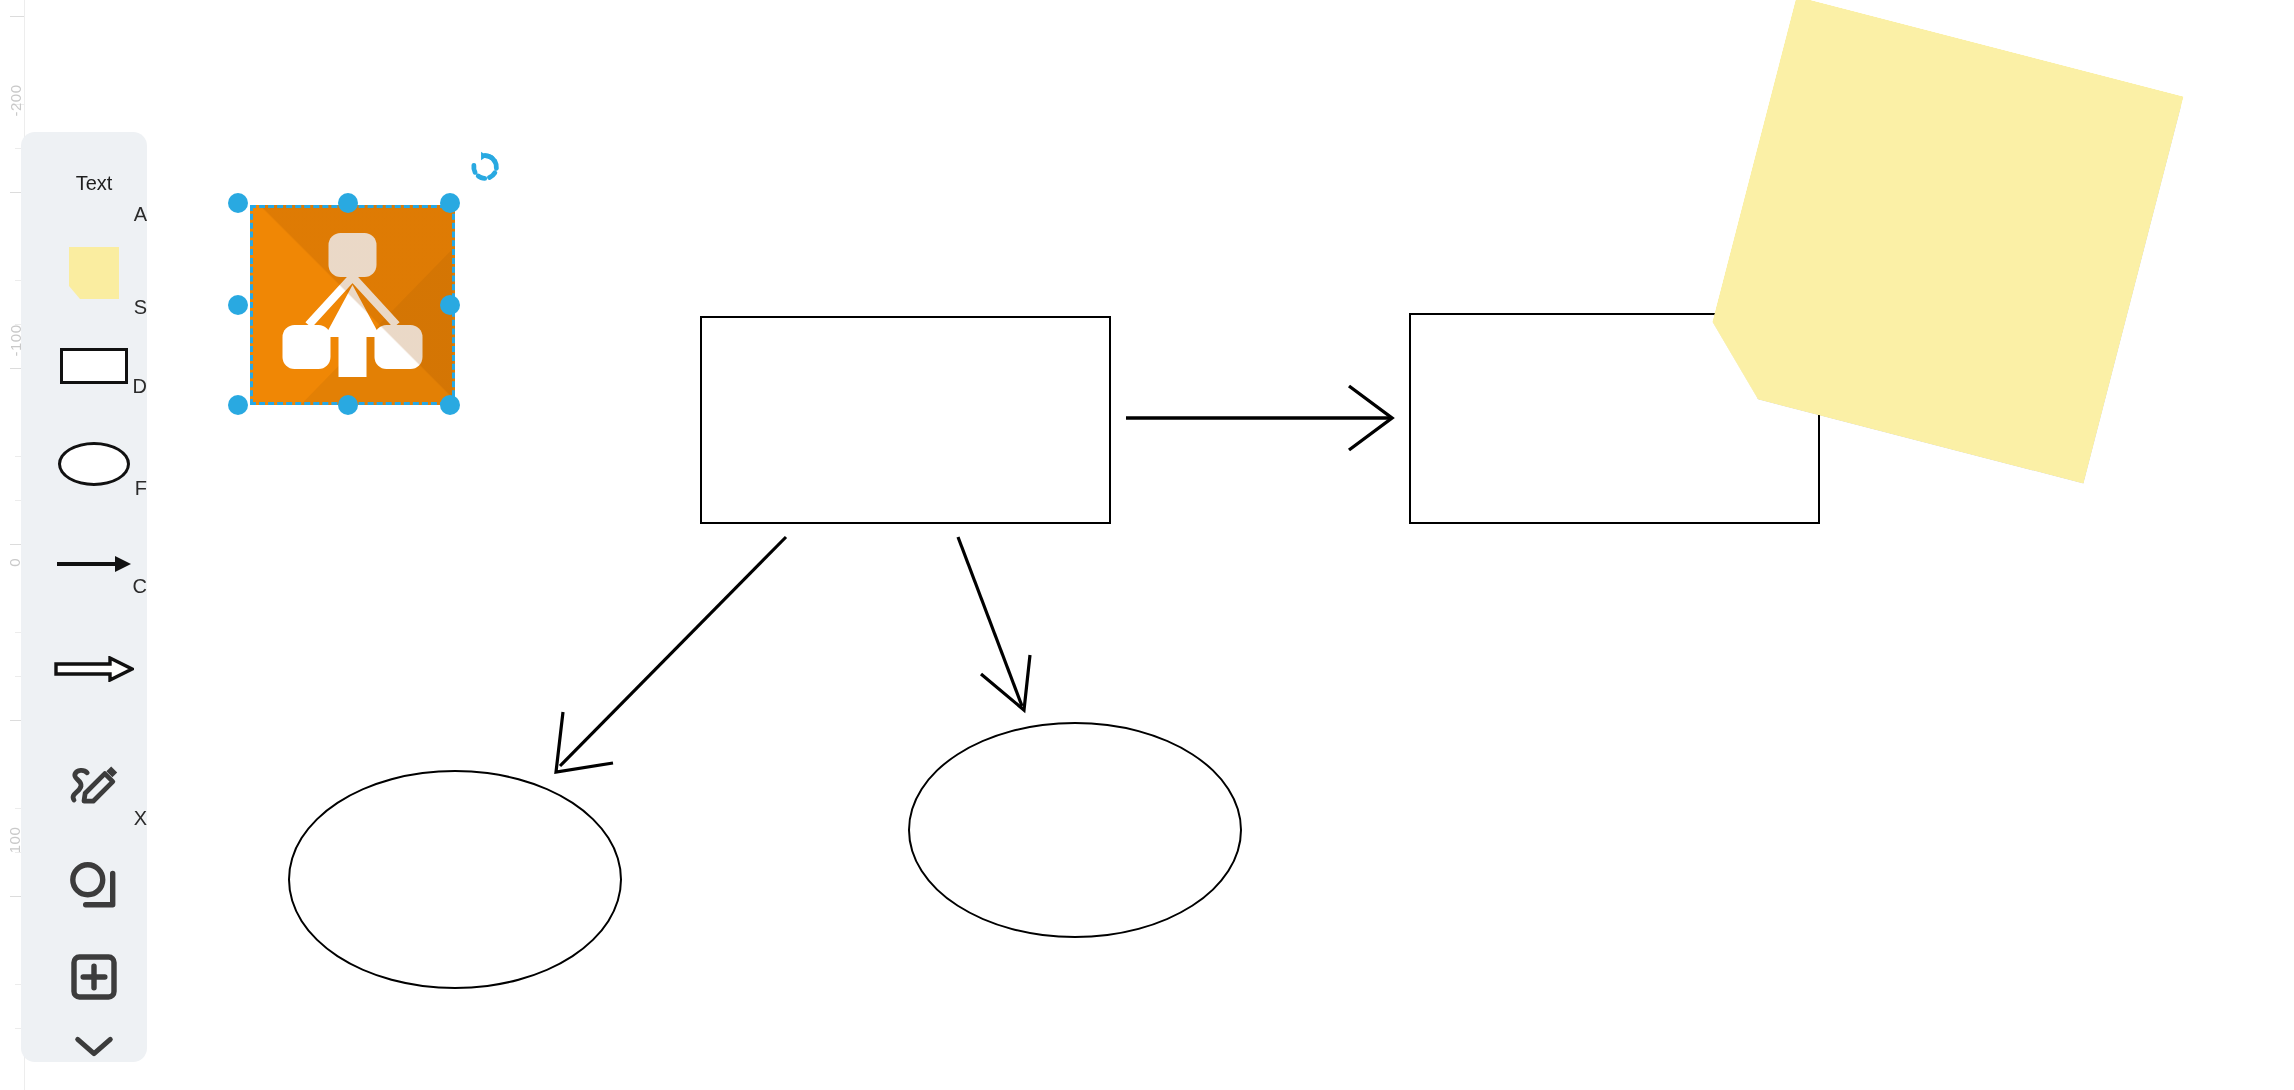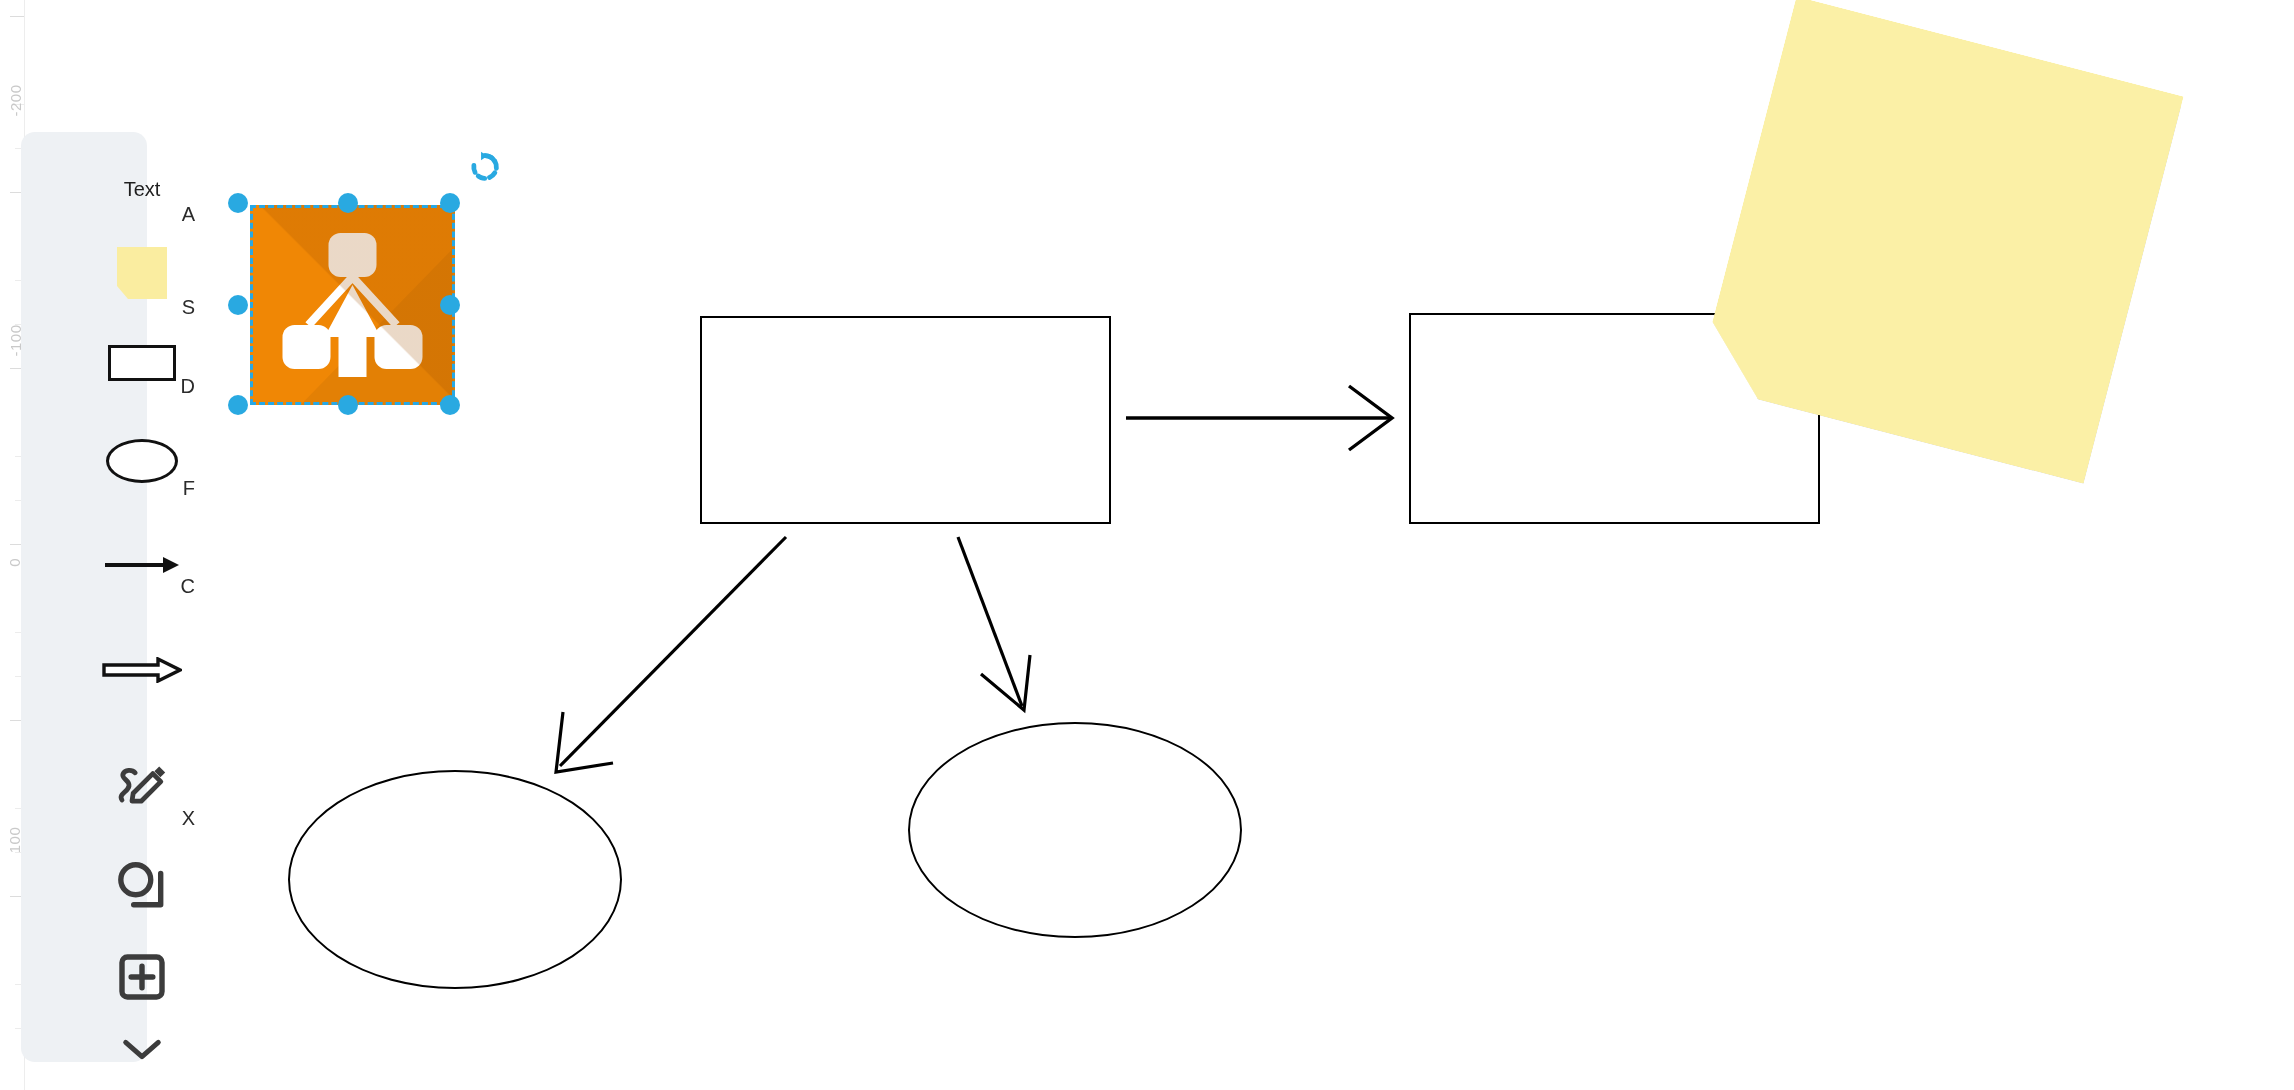--- a/index.html
+++ b/index.html
@@ -35,21 +35,21 @@
   
   .toolbar{
     position:absolute;left:21px;top:132px;
     width:126px;height:930px;
     background:#eef1f4;
     border-radius:14px;
     z-index:20;
   }
   .tool{
     position:absolute;left:0;width:146px;
-    display:flex;align-items:center;justify-content:center;margin-left:48px;
+    display:flex;align-items:flex-start;justify-content:center;
   }
   .tool .shortcut{
     position:absolute;right:20px;bottom:-18px;
     font-size:20px;color:#2b2b2b;
     font-family:"Liberation Sans",sans-serif;
     line-height:1;
   }
   .tool-text-label{
     font-size:20px;color:#1f1f1f;
     font-family:"Liberation Sans",sans-serif;

